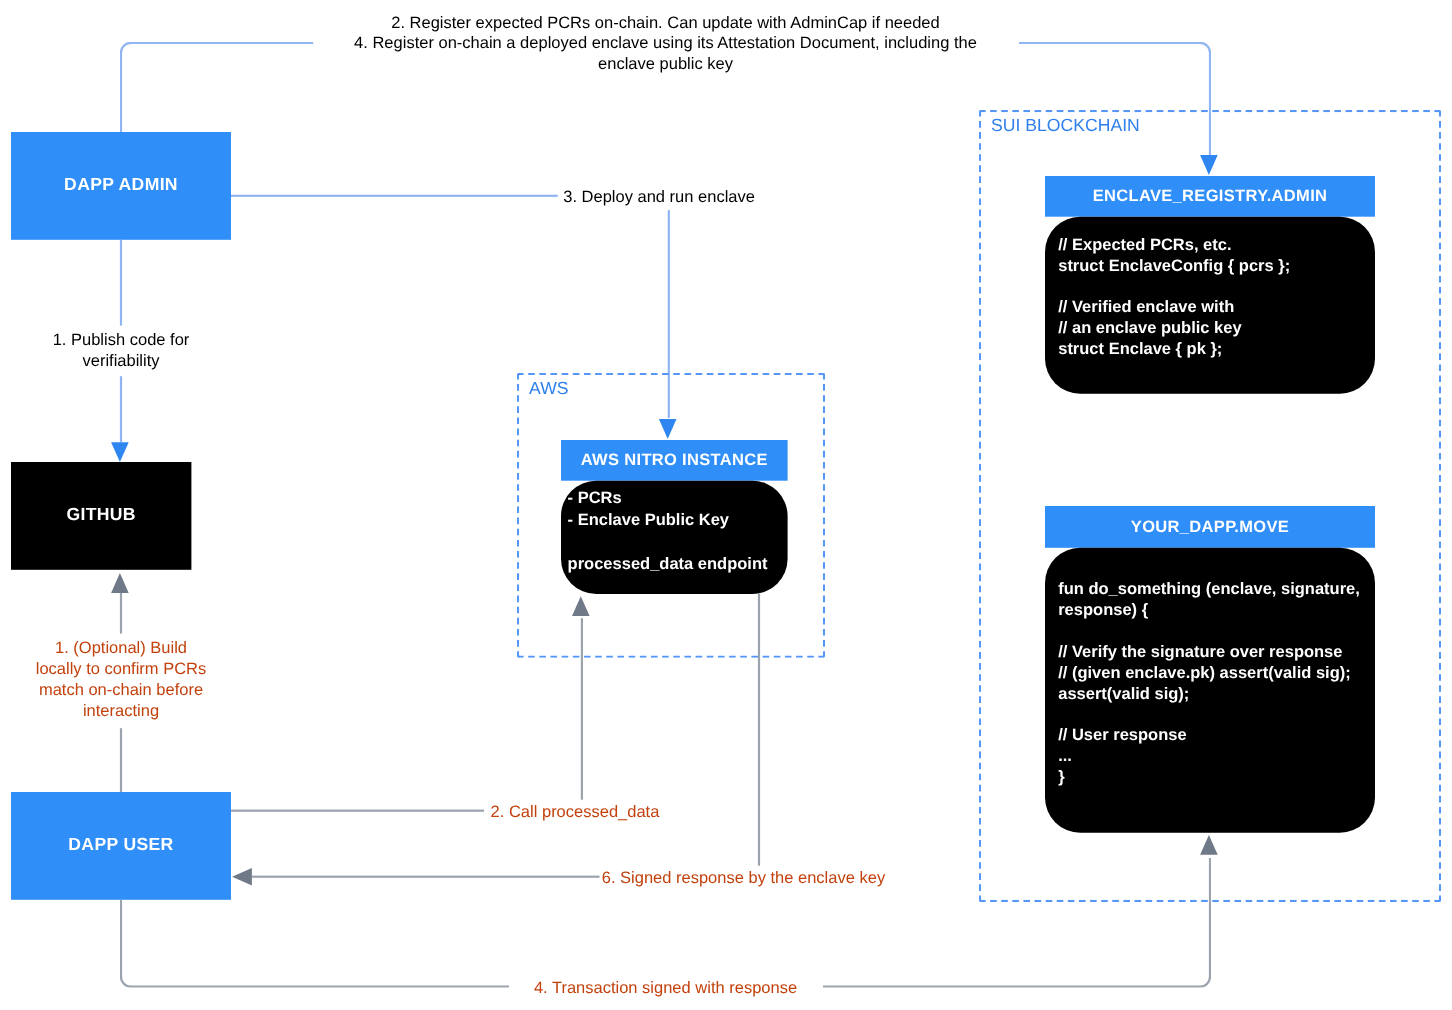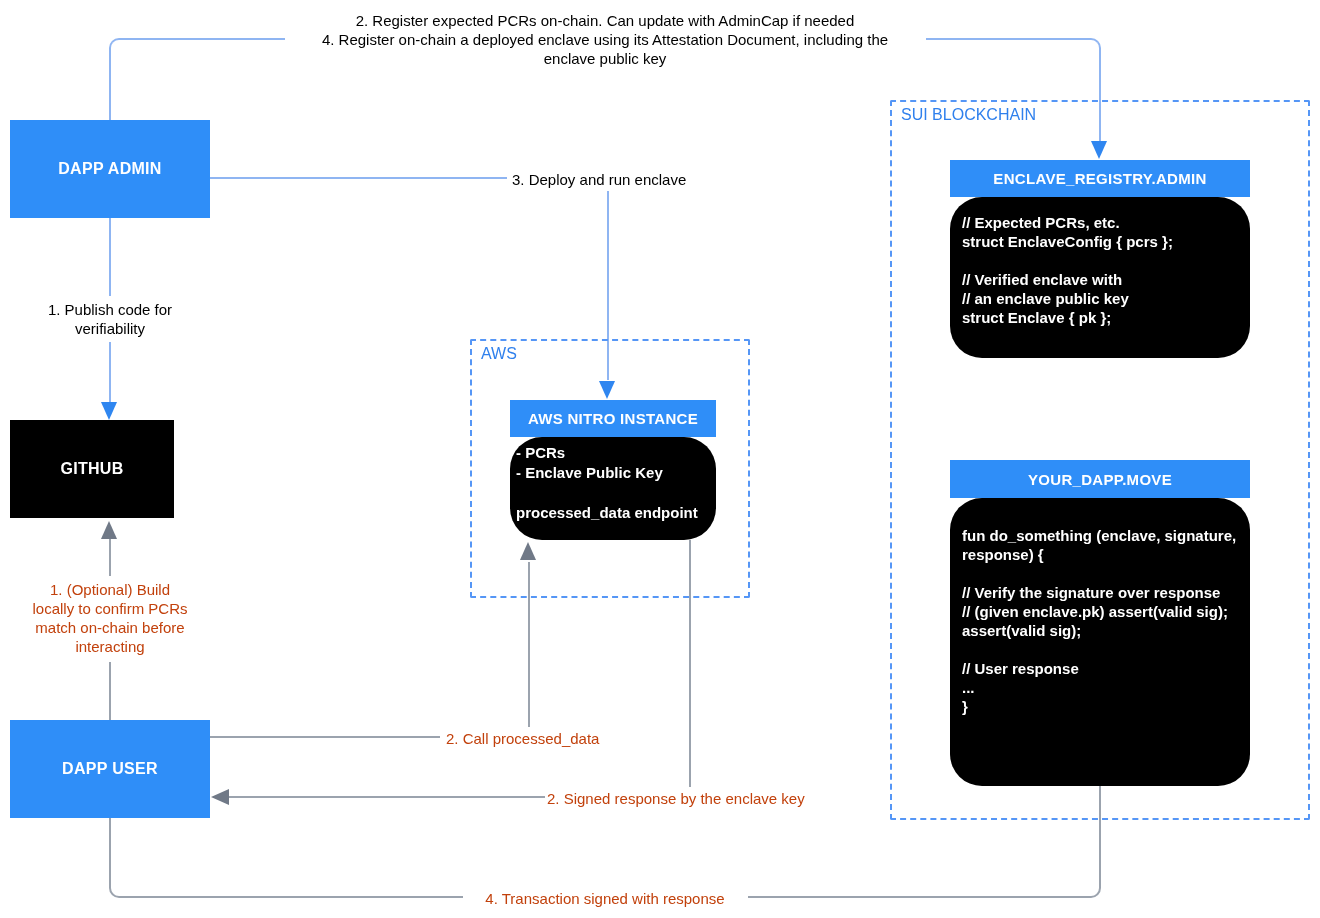--- a/index.html
+++ b/index.html
@@ -128,21 +128,21 @@
   <div class="node blue" style="left:10px; top:720px; width:200px; height:98px;">
     <span>DAPP USER</span>
   </div>
 
   <div class="line gray" style="left:210px; top:736px; width:230px; height:2px;"></div>
   <div class="lbl gray abs" style="left:446px; top:729px;">2. Call processed_data</div>
   <div class="line gray" style="left:528px; top:562px; width:2px; height:165px;"></div>
   <div class="ah up-gray" style="left:520px; top:542px;"></div>
 
   <div class="line gray" style="left:689px; top:540px; width:2px; height:247px;"></div>
-  <div class="lbl gray abs" style="left:547px; top:789px;">2. Signed response by the enclave key</div>
+  <div class="lbl gray abs" style="left:547px; top:789px;">6. Signed response by the enclave key</div>
   <div class="line gray" style="left:229px; top:796px; width:316px; height:2px;"></div>
   <div class="ah left-gray" style="left:211px; top:789px;"></div>
 
   <div class="corner" style="left:109px; top:818px; width:354px; height:80px;
        border-left:2px solid #9BA3AE; border-bottom:2px solid #9BA3AE; border-bottom-left-radius:10px;"></div>
   <div class="lbl gray center abs" style="left:455px; top:889px; width:300px;">4. Transaction signed with response</div>
   <div class="corner" style="left:748px; top:780px; width:353px; height:118px;
        border-right:2px solid #9BA3AE; border-bottom:2px solid #9BA3AE; border-bottom-right-radius:10px;"></div>
   <div class="ah up-gray" style="left:1091px; top:759px;"></div>
 
@@ -167,21 +167,21 @@
     <div class="body" style="height:161px; padding:16px 6px 0 12px;">// Expected PCRs, etc.
 struct EnclaveConfig { pcrs };
 
 // Verified enclave with
 // an enclave public key
 struct Enclave { pk };</div>
   </div>
 
   <div class="component" style="left:950px; top:460px; width:300px;">
     <div class="head" style="height:38px;">YOUR_DAPP.MOVE</div>
-    <div class="body" style="height:288px; padding:28px 6px 0 12px;">fun do_something (enclave, signature,
+    <div class="body" style="height:259px; padding:28px 6px 0 12px;">fun do_something (enclave, signature,
 response) {
 
 // Verify the signature over response
 // (given enclave.pk) assert(valid sig);
 assert(valid sig);
 
 // User response
 ...
 }</div>
   </div>

